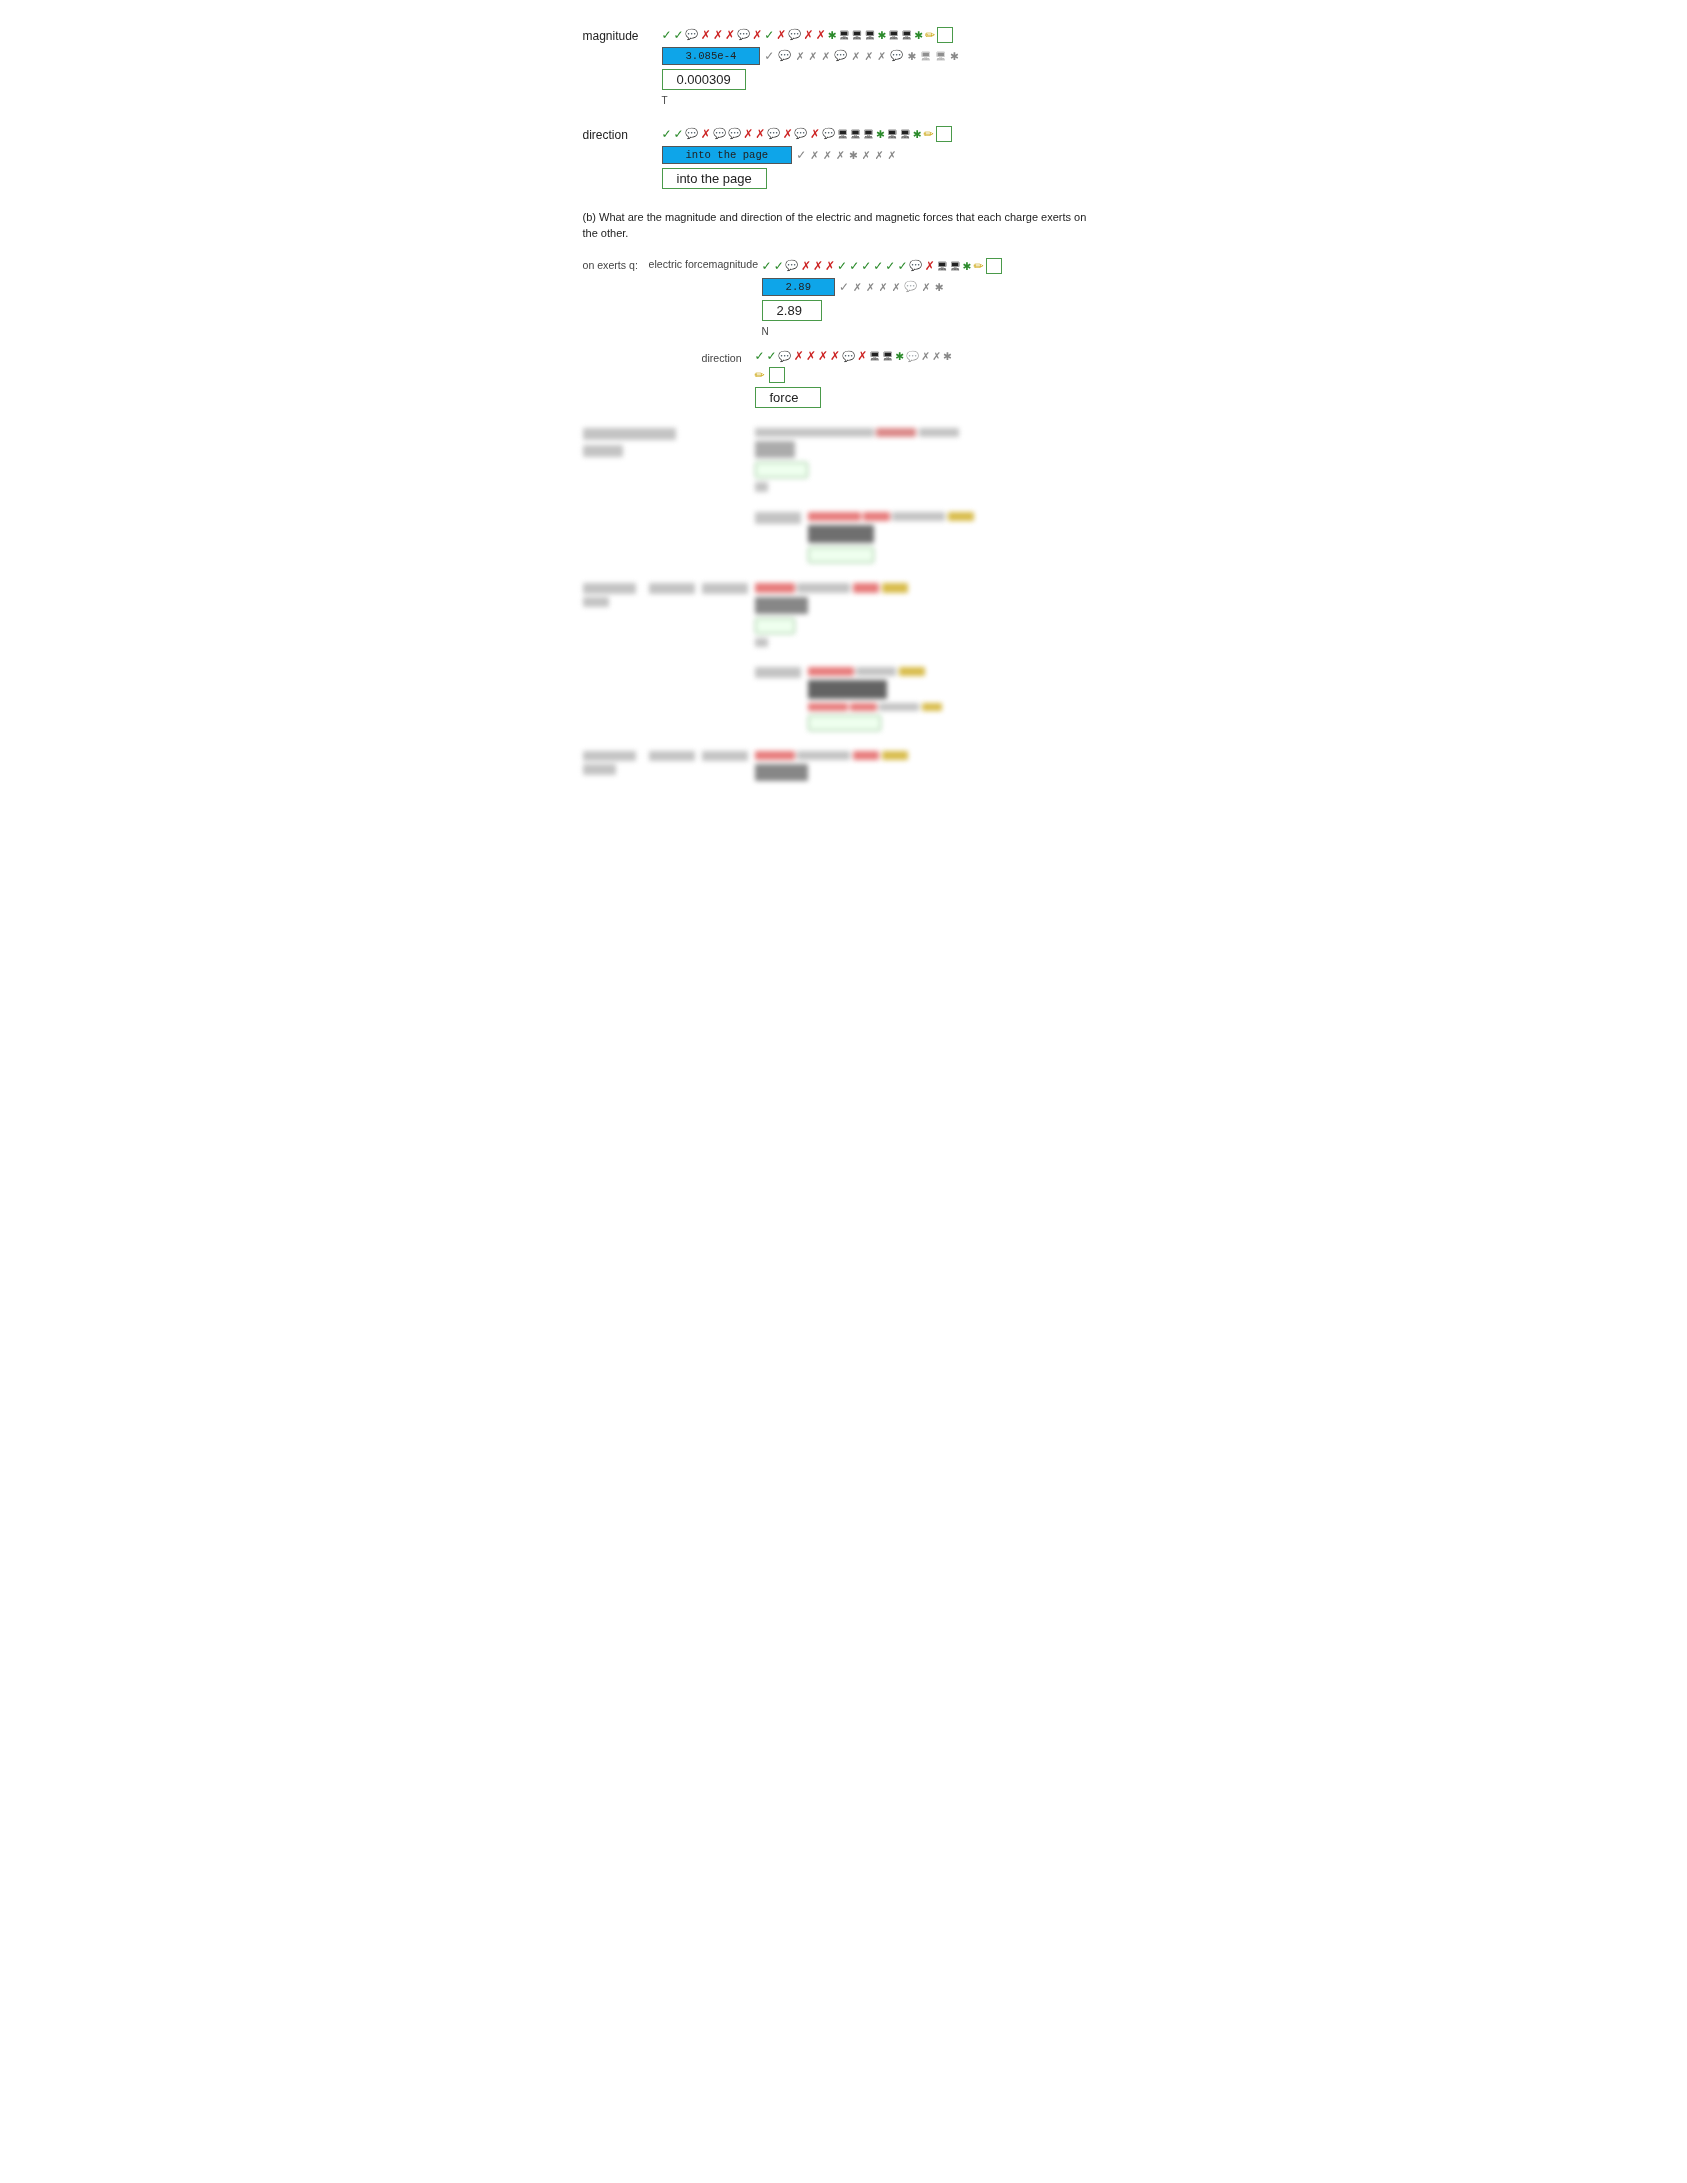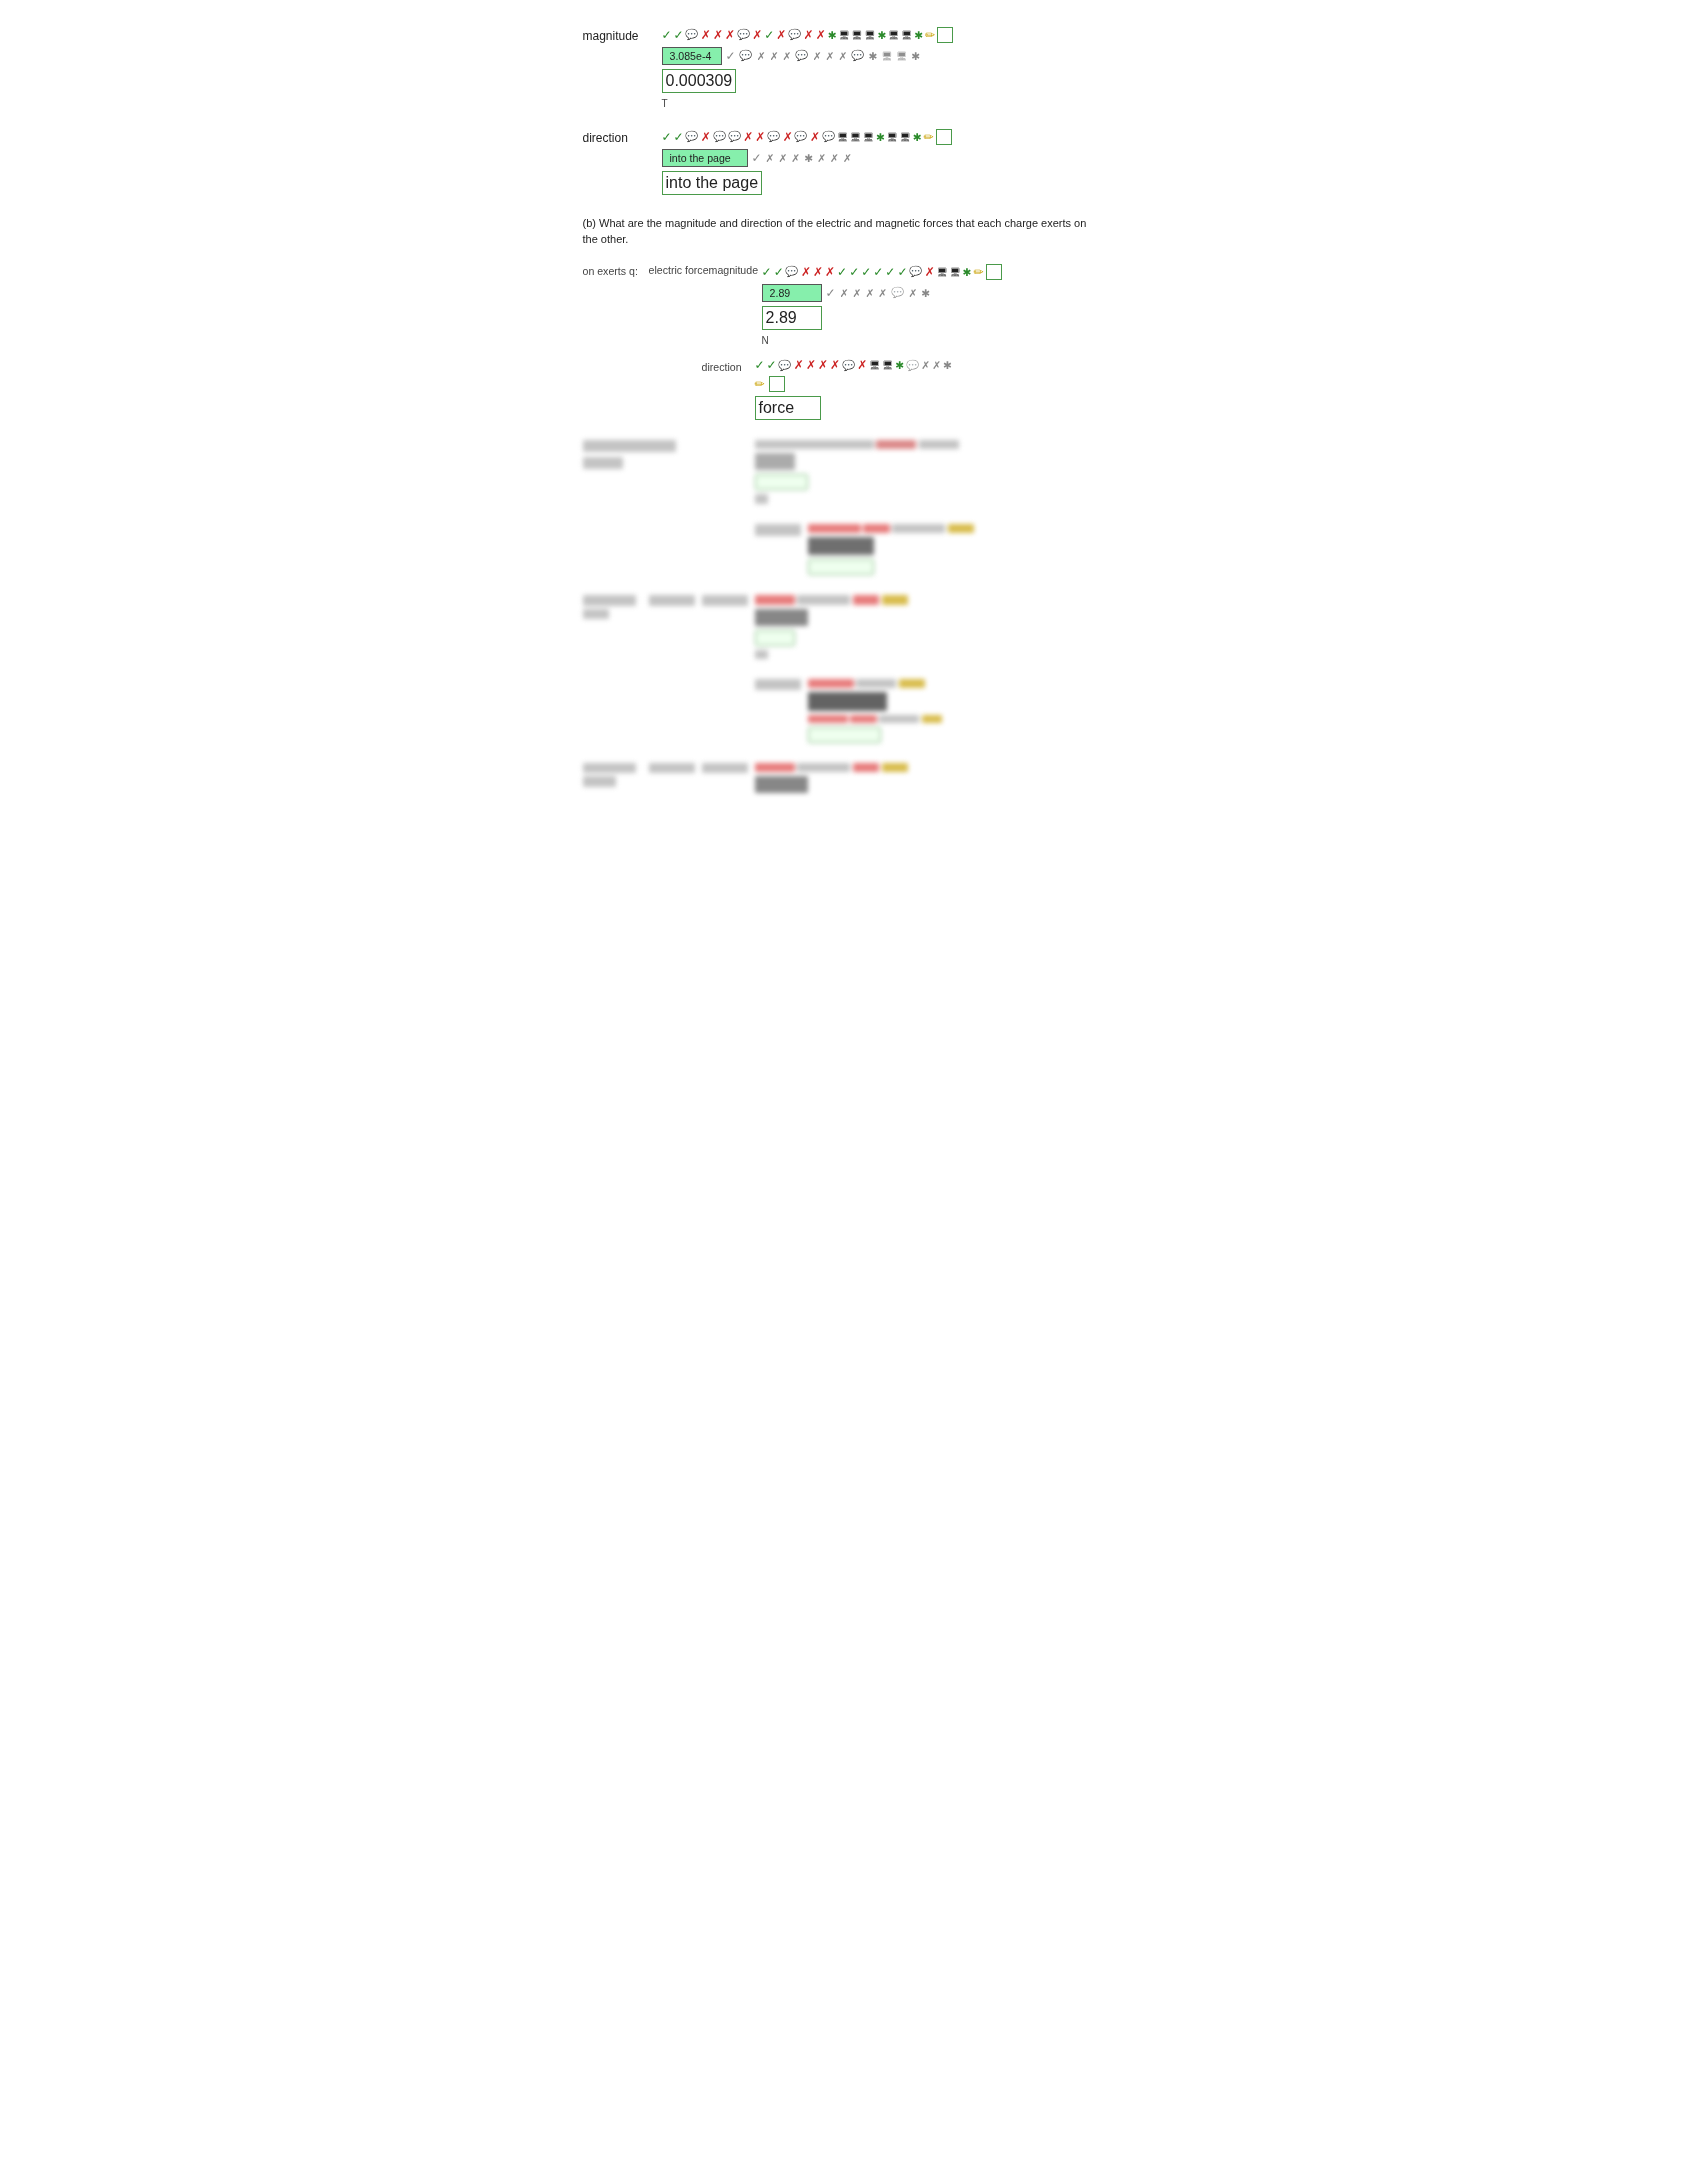--- a/index.html
+++ b/index.html
@@ -25,33 +25,34 @@
 
     .label {
       min-width: 79px;
       font-size: 12px;
       color: #222;
       padding-top: 2.6px;
     }
 
     .input-box {
       border: 1.3px solid #555;
-      background: #86efac;
-      padding: 2px 7px;
+      background: #0ea5e9;
+      padding: 2px 23px;
       font-size: 10.6px;
       color: #222;
       display: inline-block;
       min-width: 60px;
+      font-family: Liberation Mono, monospace;
     }
 
     .answer-box {
       border: 1.3px solid #4a9a4a;
       background: #fff;
-      padding: 2px 3px;
-      font-size: 16px;
+      padding: 2px 14px;
+      font-size: 13px;
       color: #222;
       display: inline-block;
       min-width: 60px;
     }
 
     .unit-label {
       font-size: 10px;
       color: #444;
       margin-top: 1.3px;
     }

